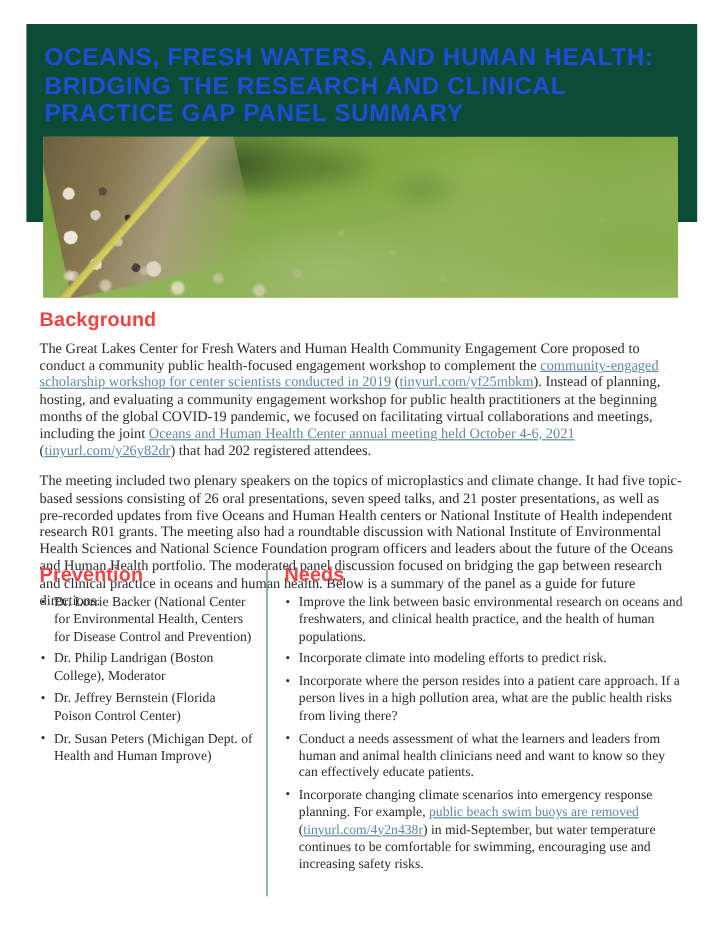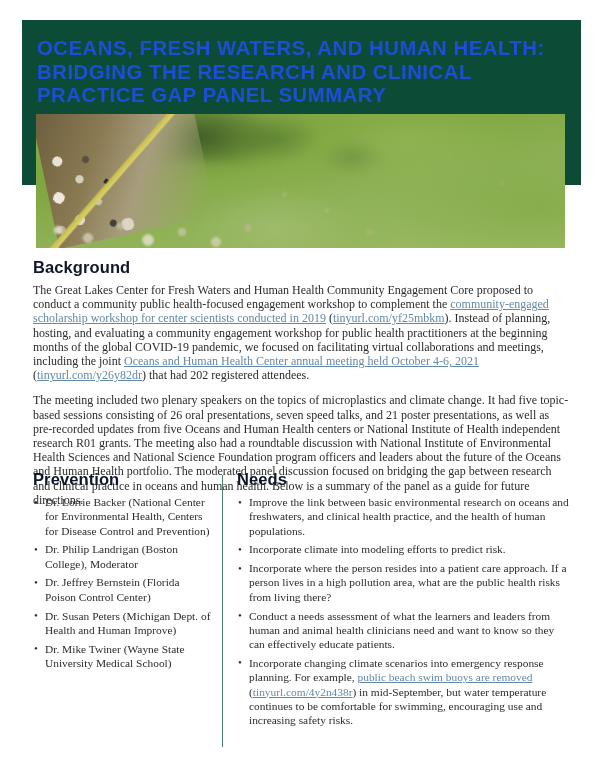--- a/index.html
+++ b/index.html
@@ -147,21 +147,21 @@
   #content {
     position: absolute;
     left: 0;
     top: 258px;
     width: 600px;
   }
   .section-heading {
     font-family: "Liberation Sans", sans-serif;
     font-weight: bold;
     font-size: 16.5px;
-    color: #0f172a;
+    color: #ef4444;
     margin: 0 0 6px 0;
     letter-spacing: 0.1px;
   }
   .body-para {
     font-size: 12px;
     line-height: 14.2px;
     margin: 0 0 11px 0;
     text-align: left;
     color: #2b2b2b;
   }
@@ -256,21 +256,20 @@
 
   <div id="columns">
 
     <div id="col-panelists">
       <h2 class="section-heading">Prevention</h2>
       <ul class="doc-list">
         <li>Dr. Lorrie Backer (National Center for Environmental Health, Centers for Disease Control and Prevention)</li>
         <li>Dr. Philip Landrigan (Boston College), Moderator</li>
         <li>Dr. Jeffrey Bernstein (Florida Poison Control Center)</li>
         <li>Dr. Susan Peters (Michigan Dept. of Health and Human Improve)</li>
-        <li>Dr. Mike Twiner (Wayne State University Medical School)</li>
       </ul>
     </div>
 
     <div id="col-divider"></div>
 
     <div id="col-needs">
       <h2 class="section-heading">Needs</h2>
       <ul class="doc-list">
         <li>Improve the link between basic environmental research on oceans and freshwaters, and clinical health practice, and the health of human populations.</li>
         <li>Incorporate climate into modeling efforts to predict risk.</li>

